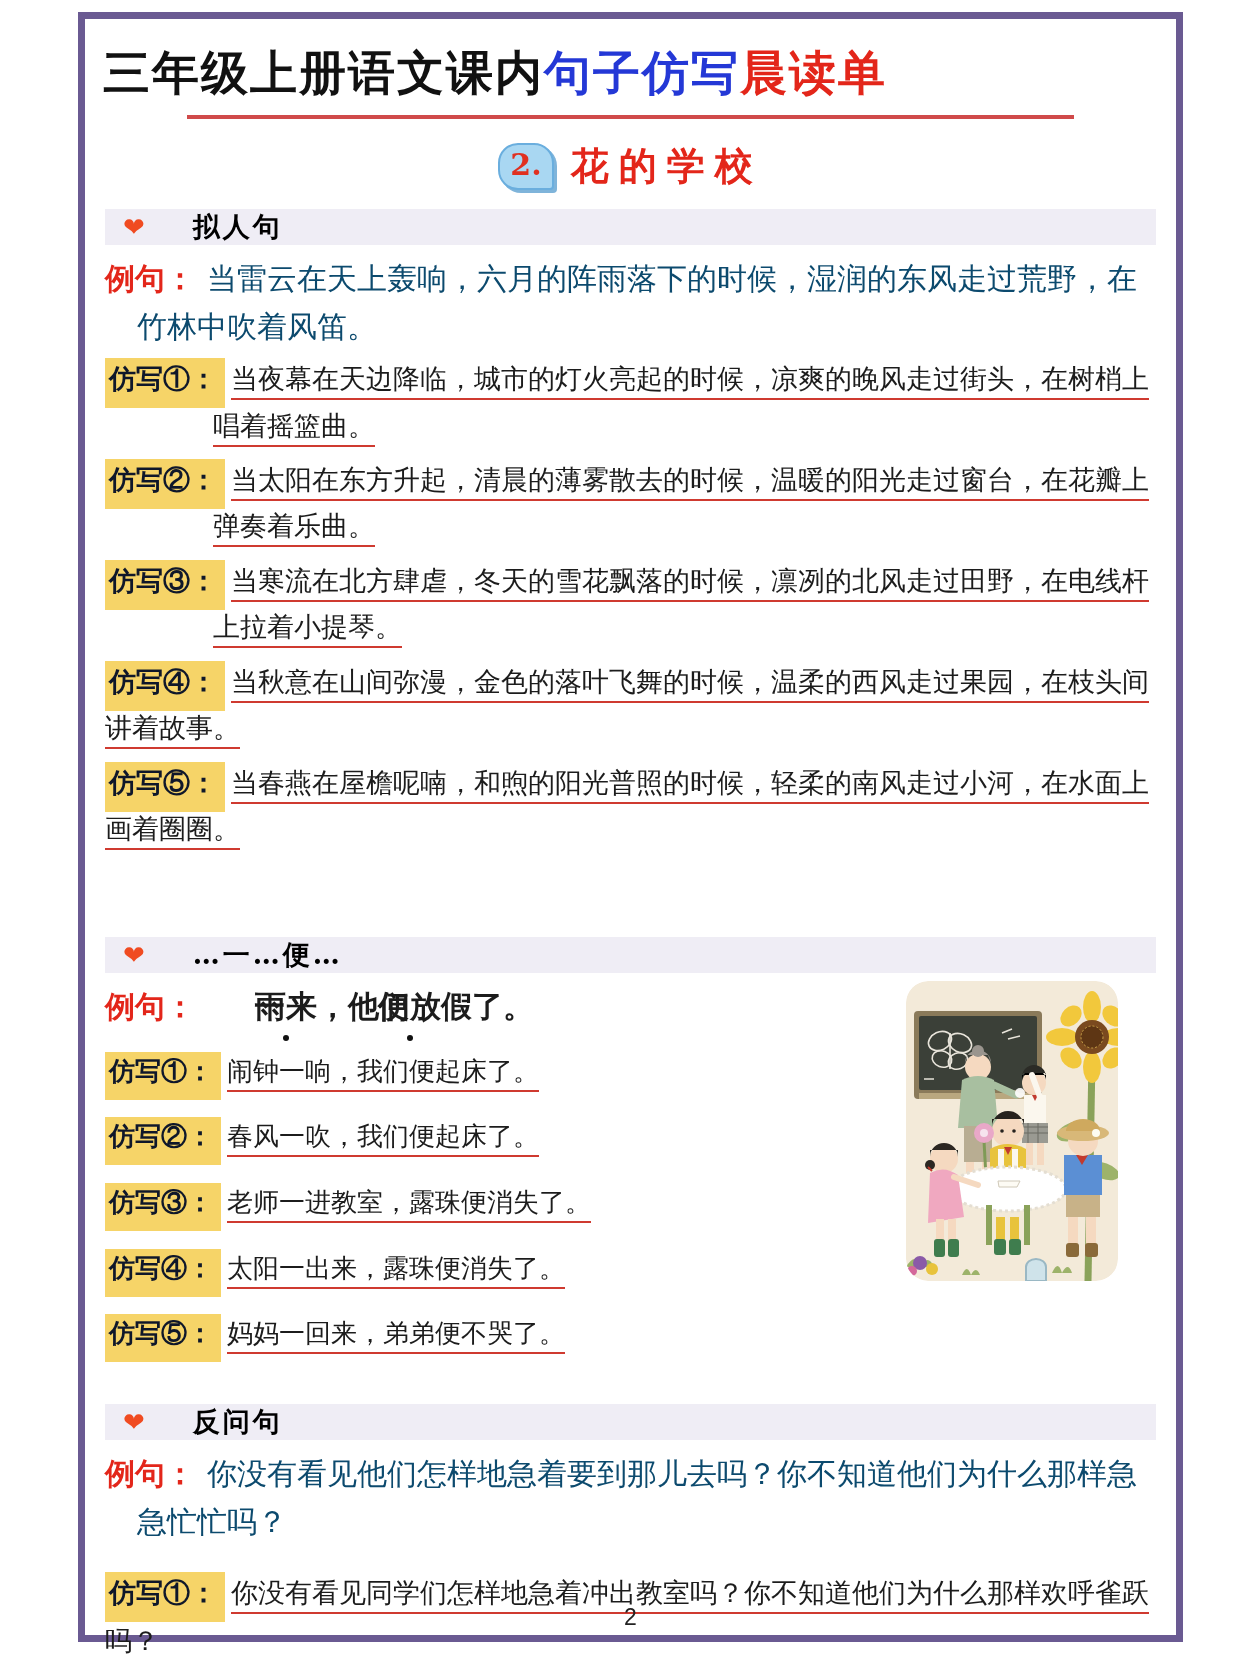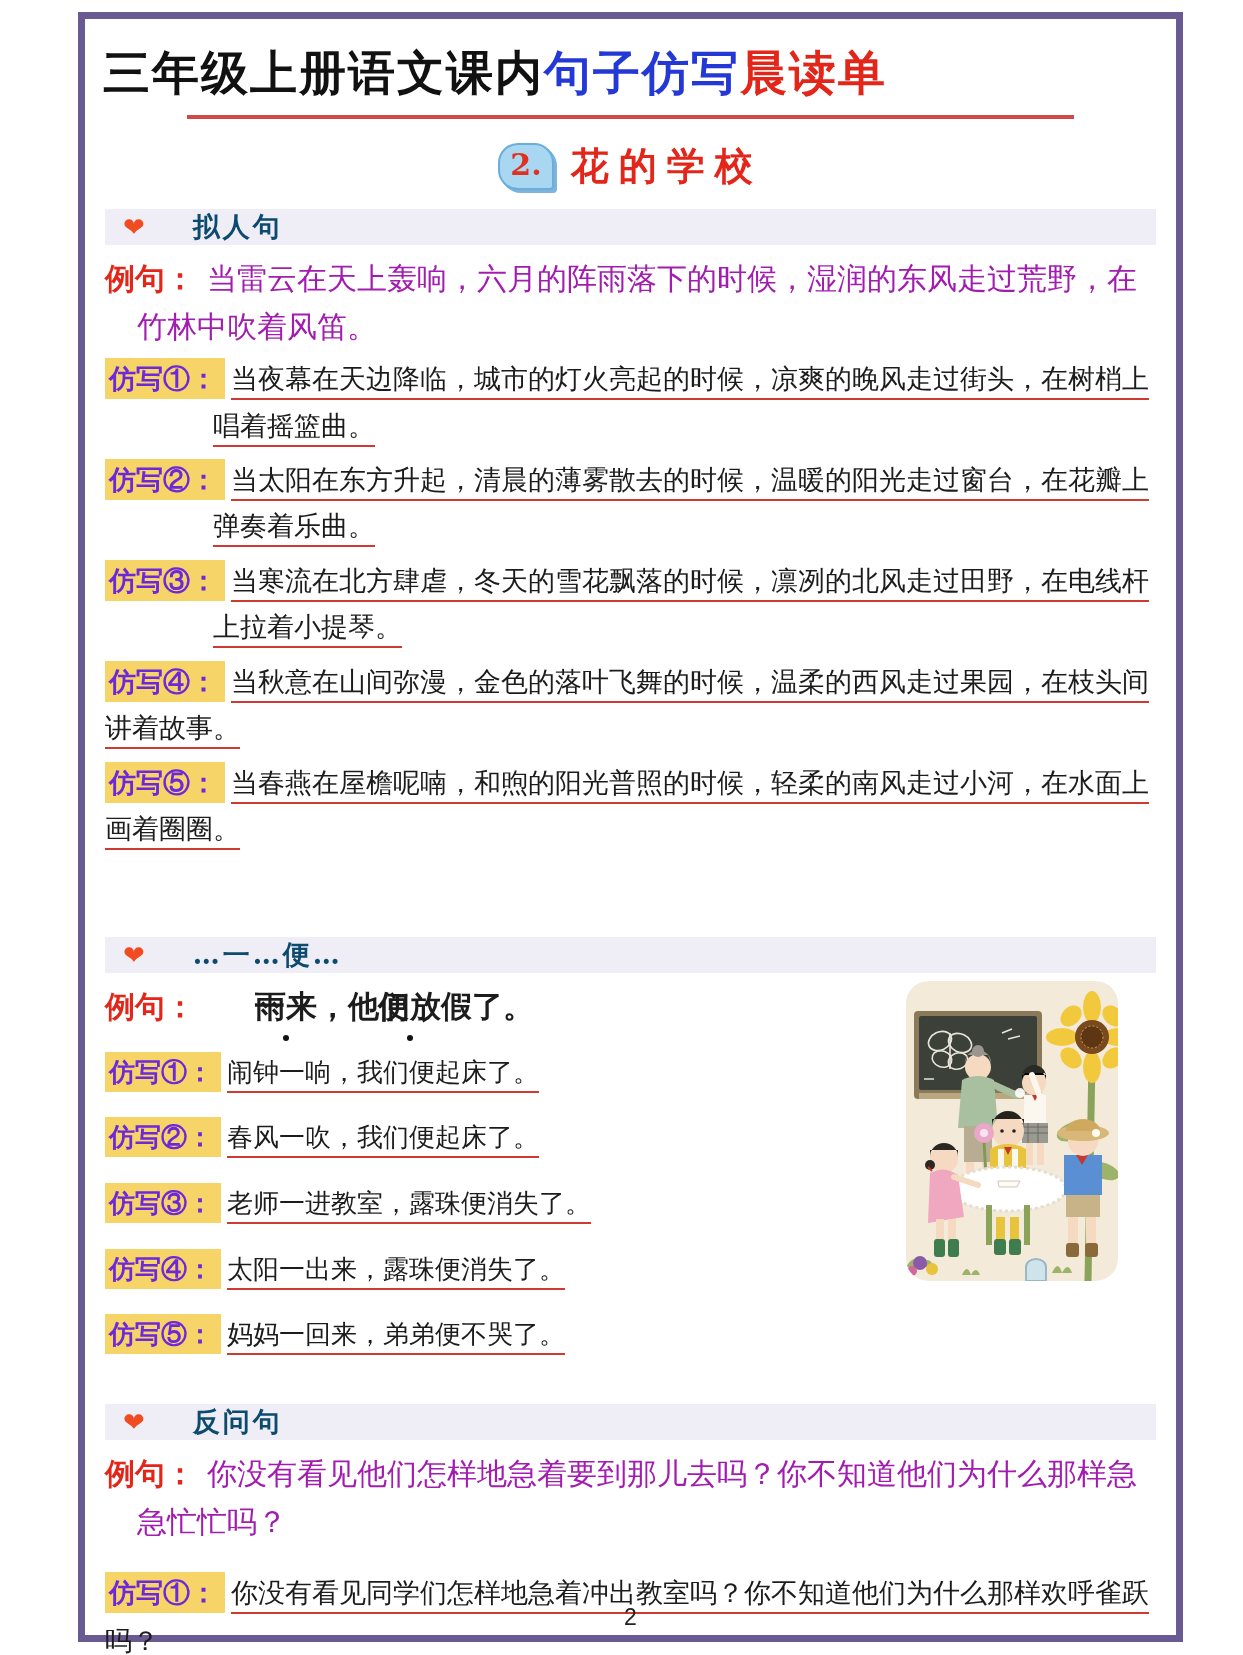--- a/index.html
+++ b/index.html
@@ -28,41 +28,41 @@
     color:#e03020;font-weight:bold;font-size:30px;padding:2px 10px 6px 10px;margin-right:12px;
   }
   .lesson-name{display:inline-block;vertical-align:middle;color:#e3261a;font-size:38px;font-weight:bold;letter-spacing:10px;}
 
   
   .bar{
     background:#efedf5;height:36px;display:flex;align-items:center;
     margin:0 2px;padding-left:18px;
   }
   .heart{color:#f04b21;font-size:26px;line-height:1;margin-right:48px;}
-  .bar-title{color:#0c4a6e;font-weight:bold;font-size:27px;letter-spacing:3px;}
+  .bar-title{color:#000000;font-weight:bold;font-size:27px;letter-spacing:3px;}
 
   
   .example{font-size:30px;line-height:1.58;margin:10px 2px 4px 2px;padding-left:32px;text-indent:-32px;}
   .ex-label{color:#e3261a;font-weight:bold;margin-right:12px;}
-  .ex-text{color:#a21caf;}
+  .ex-text{color:#0c4a6e;}
   .ex-bold{font-family:"Liberation Sans","DejaVu Sans",sans-serif;font-weight:bold;font-size:31px;margin-left:48px;}
   .hl-pink{background:#f9d9f3;position:relative;display:inline-block;}
   .hl-pink::after{content:"";position:absolute;left:50%;bottom:-9px;width:6px;height:6px;margin-left:-3px;border-radius:50%;background:#111;}
 
   
   .item{font-size:27px;line-height:1.72;margin:6px 2px 8px 2px;}
   .item.hang{padding-left:108px;text-indent:-108px;}
   .fx-label{
-    background:#f6d468;color:#6d28d9;font-weight:bold;padding:5px 8px 5px 4px;margin-right:6px;
+    background:#f6d468;color:#0f172a;font-weight:bold;padding:5px 8px 14px 4px;margin-right:6px;
   }
   .u{
     text-decoration:underline;text-decoration-color:#cf3a30;text-underline-offset:10px;
     -webkit-text-decoration-color:#cf3a30;
   }
-  .sec2 .item{margin:0 2px 21px 2px;font-size:26px;}
+  .sec2 .item{margin:0 2px 21px 2px;font-size:26px;font-family:Liberation Serif, serif;}
   .sec2-wrap{position:relative;margin-top:34px;}
   .sec2-body{width:700px;}
   .sec3 .item{margin:14px 2px 16px 2px;line-height:1.8;}
 
   .spacer-lg{height:42px;}
   .spacer-md{height:26px;}
 
   
   .illus{position:absolute;right:40px;top:44px;width:212px;height:300px;border-radius:22px;overflow:hidden;}
 

